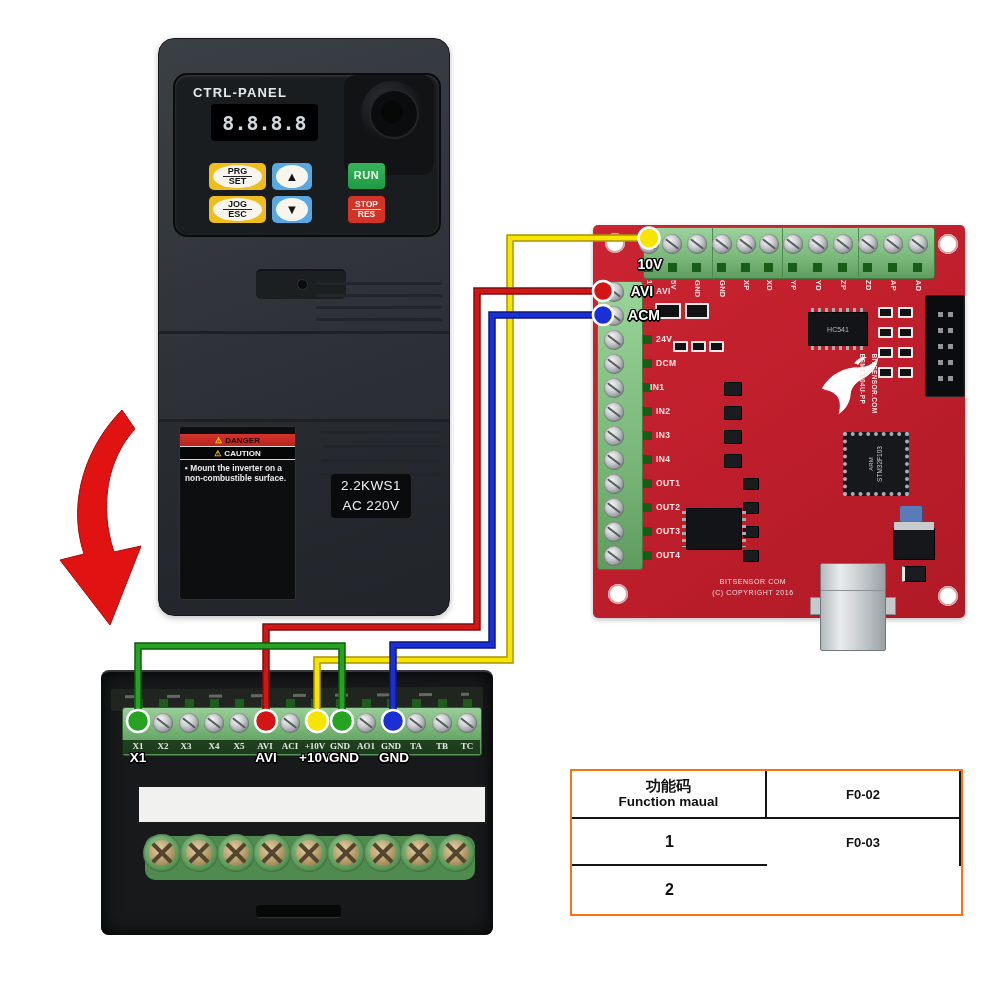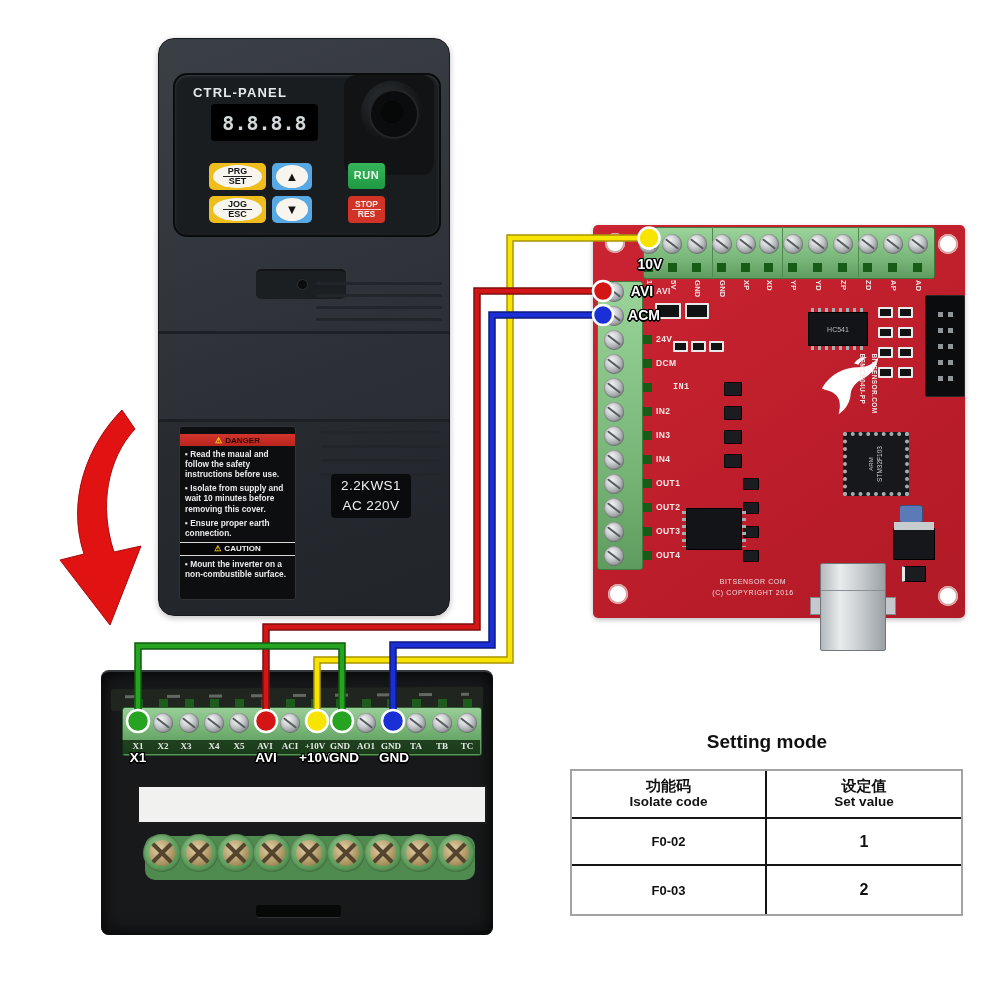--- a/index.html
+++ b/index.html
@@ -81,21 +81,21 @@
           border:2px solid #1a1a1a;display:flex;flex-direction:column;}
   .wrow{display:flex;flex:1;}
   .wcell{border-right:2px solid #1a1a1a;display:flex;align-items:center;justify-content:center;
          font-weight:bold;font-size:13px;color:#151515;}
   .wcell:last-child{border-right:none;}
   .wrow1{border-bottom:2px solid #1a1a1a;}
   .red{color:#b13128;}
   
   .stitle{position:absolute;width:202px;text-align:center;font-weight:bold;font-size:19px;color:#111;}
   .stable{position:absolute;left:570px;top:769px;width:389px;height:143px;background:#fff;
-          border:2px solid #a3a3a3;display:grid;grid-template-columns:195px 1fr;
+          border:2px solid #f97316;display:grid;grid-template-columns:195px 1fr;
           grid-template-rows:48px 47px 1fr;}
   .scell{border-right:2px solid #151515;border-bottom:2px solid #151515;display:flex;
          flex-direction:column;align-items:center;justify-content:center;color:#111;}
   .scell.lastc{border-right:none;}.scell.lastr{border-bottom:none;}
   .scn{font-size:15px;font-weight:bold;line-height:1.1;}
   .sen{font-size:13.5px;font-weight:bold;line-height:1.1;}
   .scode{font-size:13px;font-weight:bold;}
 </style>
 </head>
 <body>
@@ -162,25 +162,20 @@
     <div class="rib" style="left:162px;top:392px;width:120px;"></div>
     <div class="rib" style="left:162px;top:406px;width:120px;"></div>
     <div class="rib" style="left:162px;top:420px;width:120px;"></div>
     <div class="rib" style="left:162px;top:434px;width:120px;"></div>
 
     <div class="warn">
       <div class="wbar" style="background:linear-gradient(#d2342c,#b8251e);color:#2a0503;margin-top:7px;">
         <span style="color:#ffd21f;">⚠</span>
         <span>DANGER</span>
       </div>
-      <ul>
-        <li>Read the maual and follow the safety instructions before use.</li>
-        <li>Isolate from supply and wait 10 minutes before removing this cover.</li>
-        <li>Ensure proper earth connection.</li>
-      </ul>
       <div class="wbar" style="background:#060606;border-top:1.5px solid #d8d8d8;border-bottom:1.5px solid #d8d8d8;color:#f2f2f2;">
         <span style="color:#f5c400;">⚠</span>
         <span>CAUTION</span>
       </div>
       <ul>
         <li>Mount the inverter on a non-combustible surface.</li>
       </ul>
     </div>
 
     <div class="A" style="left:172px;top:435px;width:80px;height:44px;background:#0a0b0c;border-radius:4px;display:flex;flex-direction:column;align-items:center;justify-content:center;color:#eef0f2;font-size:13.5px;letter-spacing:.4px;line-height:1.45;">
@@ -258,21 +253,21 @@
     <div class="sq" style="left:50px;top:206px;"></div>
     <div class="sq" style="left:50px;top:230px;"></div>
     <div class="sq" style="left:50px;top:254px;"></div>
     <div class="sq" style="left:50px;top:278px;"></div>
     <div class="sq" style="left:50px;top:302px;"></div>
     <div class="sq" style="left:50px;top:326px;"></div>
     <div class="silk hl" style="left:63px;top:61px;">AVI</div>
     <div class="silk hl" style="left:63px;top:85px;">ACM</div>
     <div class="silk hl" style="left:63px;top:109px;">24V</div>
     <div class="silk hl" style="left:63px;top:133px;">DCM</div>
-    <div class="silk hl" style="left:80px;top:157px;font-family:Liberation Mono, monospace;">IN1</div>
+    <div class="silk hl" style="left:57px;top:157px;">IN1</div>
     <div class="silk hl" style="left:63px;top:181px;">IN2</div>
     <div class="silk hl" style="left:63px;top:205px;">IN3</div>
     <div class="silk hl" style="left:63px;top:229px;">IN4</div>
     <div class="silk hl" style="left:63px;top:253px;">OUT1</div>
     <div class="silk hl" style="left:63px;top:277px;">OUT2</div>
     <div class="silk hl" style="left:63px;top:301px;">OUT3</div>
     <div class="silk hl" style="left:63px;top:325px;">OUT4</div>
 
     <div class="wrect" style="left:62px;top:78px;width:22px;height:12px;"></div>
     <div class="wrect" style="left:92px;top:78px;width:20px;height:12px;"></div>
@@ -448,29 +443,24 @@
 
   <div class="olab" style="left:630px;top:256px;width:40px;font-size:14px;">10V</div>
   <div class="olab" style="left:620px;top:283px;width:44px;font-size:14px;">AVI</div>
   <div class="olab" style="left:620px;top:307px;width:48px;font-size:14px;">ACM</div>
   <div class="olab" style="left:118px;top:750px;width:40px;">X1</div>
   <div class="olab" style="left:246px;top:750px;width:40px;">AVI</div>
   <div class="olab" style="left:294px;top:750px;width:42px;">+10V</div>
   <div class="olab" style="left:326px;top:750px;width:36px;">GND</div>
   <div class="olab" style="left:376px;top:750px;width:36px;">GND</div>
 
-  <div class="stitle" style="left:666px;top:731px;">Setting mode</div>
   <div class="stable">
     <div class="scell">
       <span class="scn">功能码</span>
-      <span class="sen">Isolate code</span>
-    </div>
-    <div class="scell lastc">
-      <span class="scn">设定值</span>
-      <span class="sen">Set value</span>
+      <span class="sen">Function maual</span>
     </div>
     <div class="scell">
       <span class="scode">F0-02</span>
     </div>
     <div class="scell lastc">
       <span class="scode" style="font-size:16px;">1</span>
     </div>
     <div class="scell lastr">
       <span class="scode">F0-03</span>
     </div>

